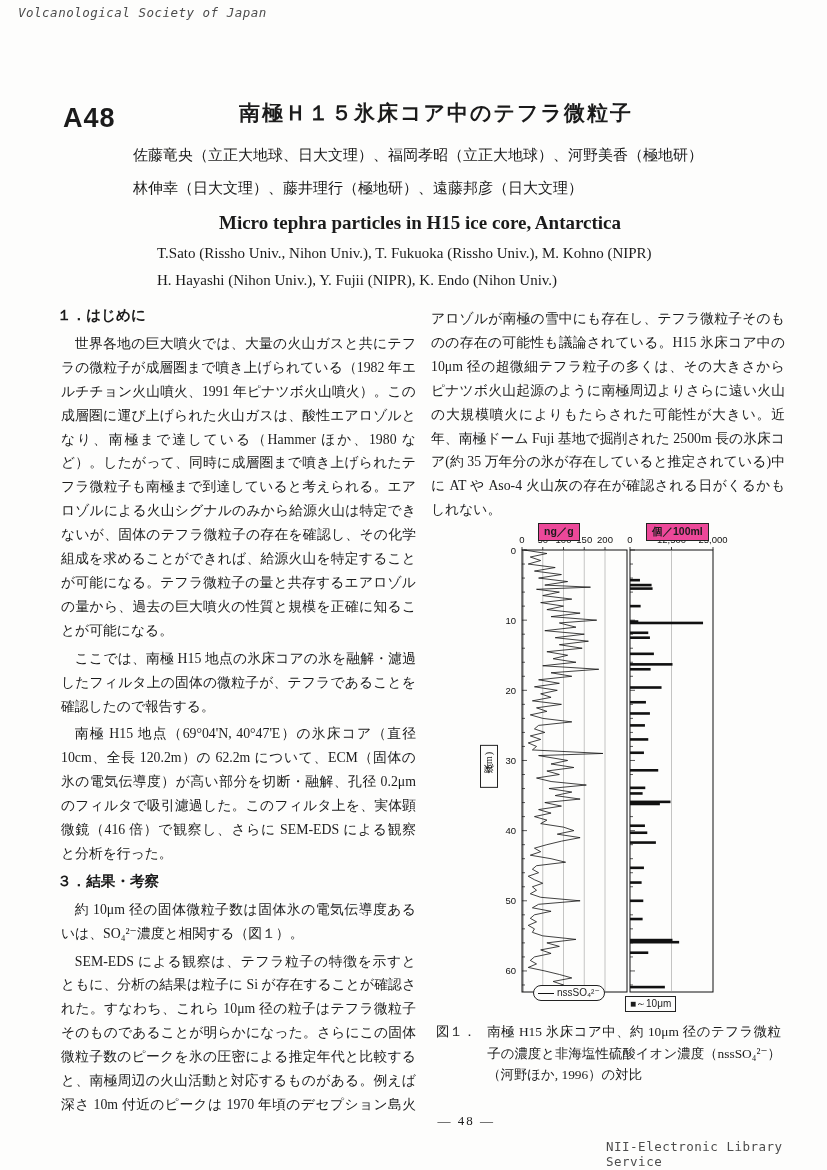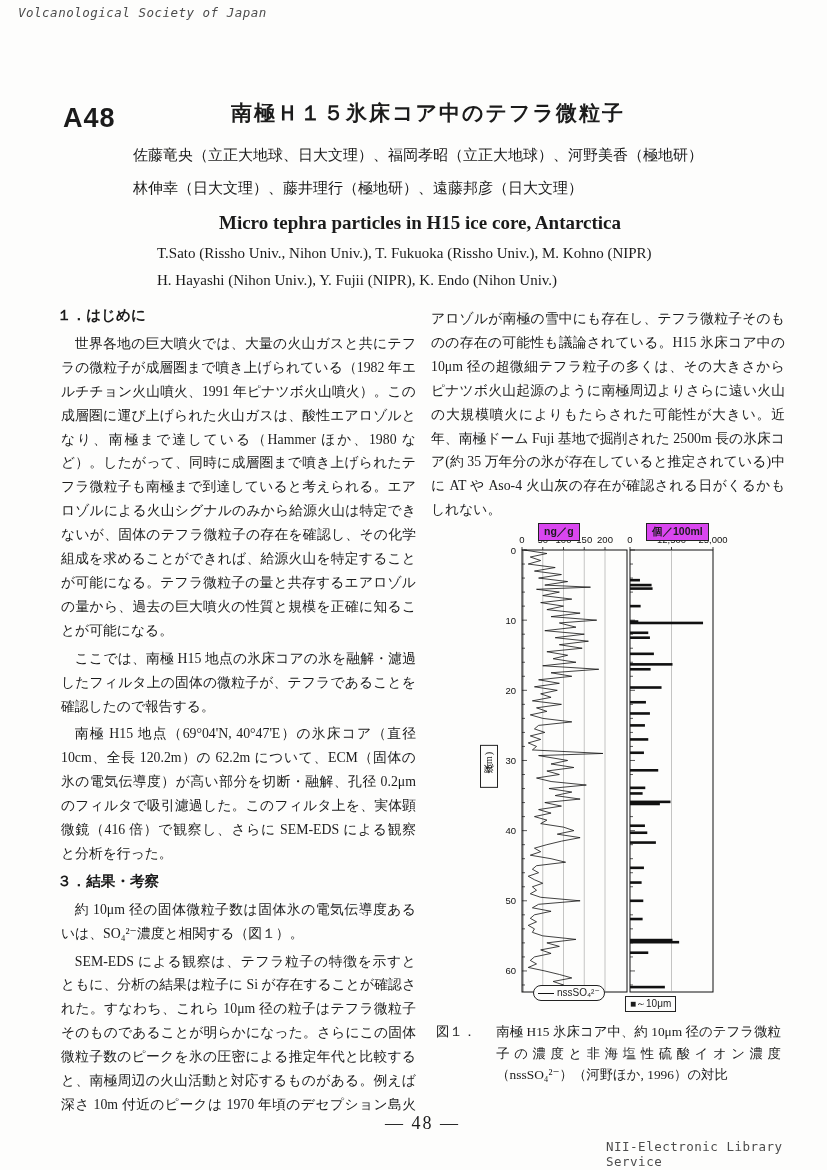--- a/index.html
+++ b/index.html
@@ -4,44 +4,44 @@
 <style>
   html,body{margin:0;padding:0;background:#e8e8e8;}
   #page{
     position:relative; width:827px; height:1170px; margin:0 auto;
     background:#fdfdfc; color:#1b1b1b; overflow:hidden;
     font-family:"Liberation Serif","DejaVu Serif",serif;
   }
   .mono{font-family:"DejaVu Sans Mono","Liberation Mono",monospace;}
   .scan-header{position:absolute; left:18px; top:5px; font-size:12.5px; color:#4c4c4c; letter-spacing:.5px;font-style:italic;}
   .session-code{position:absolute; left:63px; top:103px; font-family:"Liberation Sans","DejaVu Sans",sans-serif; font-weight:bold; font-size:27px; letter-spacing:1px;}
-  .title-jp{position:absolute; left:148px; top:99px; width:560px; text-align:center; font-size:21px; font-weight:bold; letter-spacing:2px;}
+  .title-jp{position:absolute; left:156px; top:99px; width:560px; text-align:center; font-size:21px; font-weight:bold; letter-spacing:2px;}
   .authors-jp{position:absolute; left:133px; top:139px; width:600px; font-size:15px; line-height:33px;}
   .title-en{position:absolute; left:140px; top:212px; width:560px; text-align:center; font-size:19px; font-weight:bold;}
   .authors-en{position:absolute; left:157px; top:240px; width:600px; font-size:15px; line-height:26.5px;}
   .column{position:absolute; top:303px; width:363px; font-size:13.8px; line-height:23.9px; text-align:justify;}
   .col-left{left:57px; height:812px; overflow:hidden;}
   .col-right{left:427px; width:362px;}
   .column p{margin:4px; text-indent:1em;}
   .column p.noindent{text-indent:0;}
   .column h3{margin:1px 0 1px 0; font-size:14.6px; font-weight:bold; text-align:left;}
   
   .figure{position:absolute; left:478px; top:523px; width:265px; height:497px;}
   .figure svg{position:absolute; left:0; top:0;}
-  .unit-box{position:absolute; border:1.2px solid #222; padding:1px 5px; font-size:10.5px; font-weight:bold; background:#d946ef; font-family:"Liberation Sans","DejaVu Sans",sans-serif;}
+  .unit-box{position:absolute; border:1.2px solid #222; padding:1px 5px; font-size:10.5px; font-weight:bold; background:#ec4899; font-family:"Liberation Sans","DejaVu Sans",sans-serif;}
   .unit-ng{left:60px; top:0px;}
   .unit-count{left:168px; top:0px;text-align:center;}
   .depth-label{position:absolute; left:2px; top:222px; border:1px solid #222; padding:5px 1px; font-size:10px; writing-mode:vertical-rl; transform:rotate(180deg); background:#fdfdfc; letter-spacing:1px;}
   .legend-box{position:absolute; border:1px solid #222; background:#fdfdfc; font-size:10px; padding:0 4px; height:14px; line-height:14px; white-space:nowrap; font-family:"Liberation Sans","DejaVu Sans",sans-serif;}
   .legend-a{left:55px; top:462px;border-radius:8px;}
   .legend-b{left:147px; top:473px;}
   .legend-line{display:inline-block; width:16px; height:1px; background:#111; vertical-align:middle; margin-right:3px;}
-  .caption{position:absolute; left:436px; top:1021px; width:345px; font-size:13.4px; line-height:21.5px; display:flex; gap:20px; text-align:justify;}
+  .caption{position:absolute; left:436px; top:1021px; width:345px; font-size:13.4px; line-height:21.5px; display:flex; gap:11px; text-align:justify;}
   .caption .cap-label{flex:none;}
-  .page-num{position:absolute; left:385px; top:1113px; width:110px; text-align:left; font-size:18px; letter-spacing:2px;}
+  .page-num{position:absolute; left:385px; top:1113px; width:110px; text-align:right; font-size:13px; letter-spacing:2px;}
   .nii-footer{position:absolute; left:606px; top:1139px; font-size:12.5px; color:#4c4c4c; letter-spacing:.5px;}
 </style>
 </head>
 <body>
 
 <div id="page">
 
   <div class="scan-header mono">Volcanological Society of Japan</div>
 
   <div class="session-code">A48</div>

